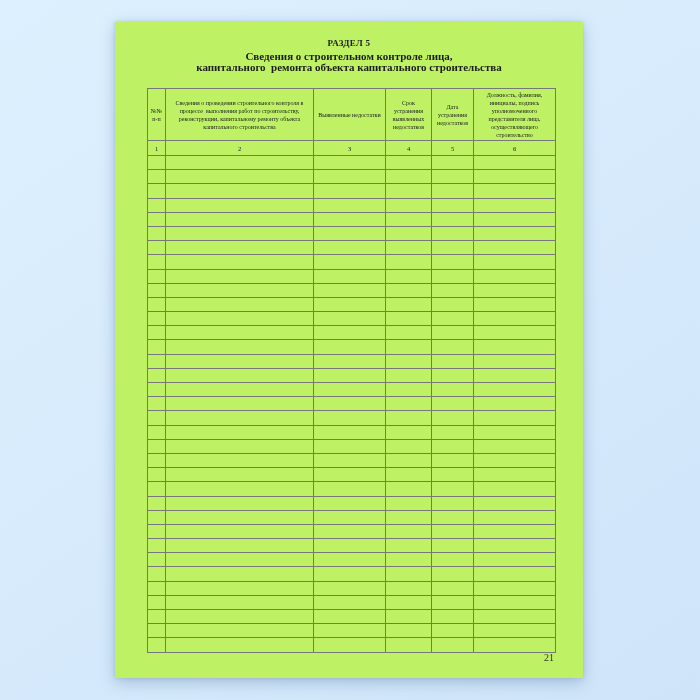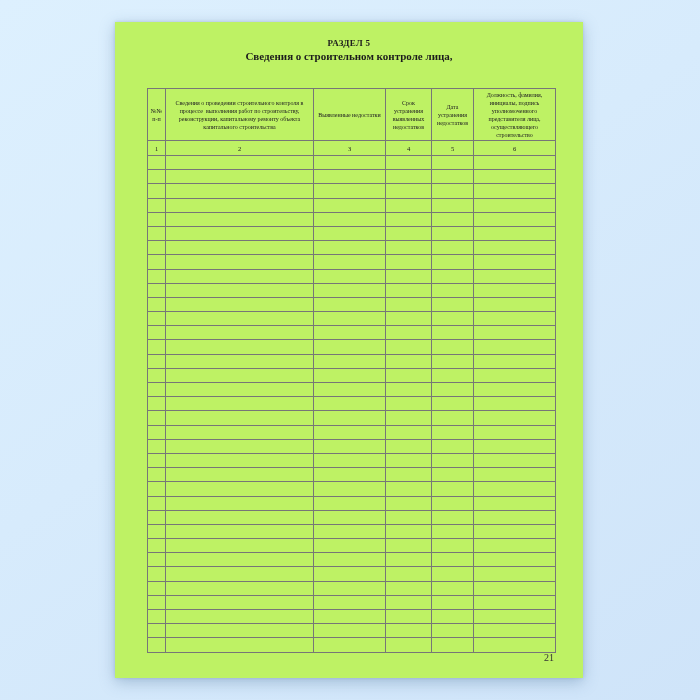--- a/index.html
+++ b/index.html
@@ -96,20 +96,21 @@
 </style>
 </head>
 <body>
 
 <div class="page">
 
   <div class="title-block">
     <div class="section-title">РАЗДЕЛ 5</div>
     <div class="subtitle">
       <div class="subtitle-line">Сведения о строительном контроле лица,</div>
+      <div class="subtitle-line">капитального  ремонта объекта капитального строительства</div>
     </div>
   </div>
 
   <table class="form-table">
     <colgroup>
       <col style="width:18px">
       <col style="width:148px">
       <col style="width:72px">
       <col style="width:46px">
       <col style="width:42px">

